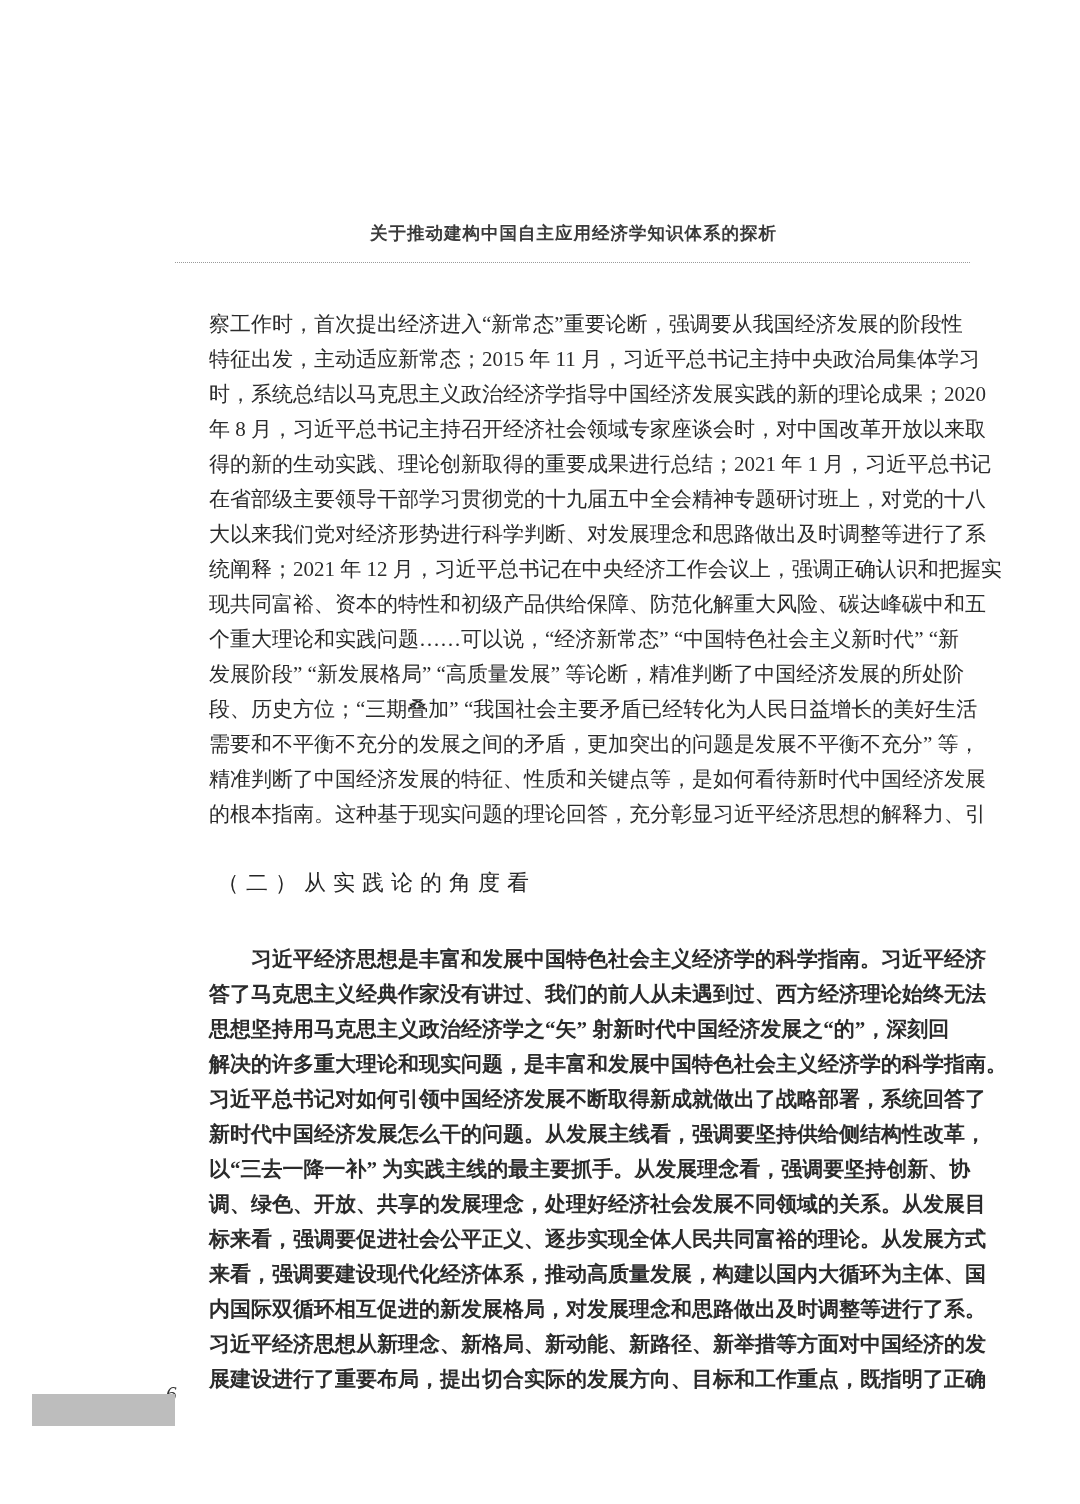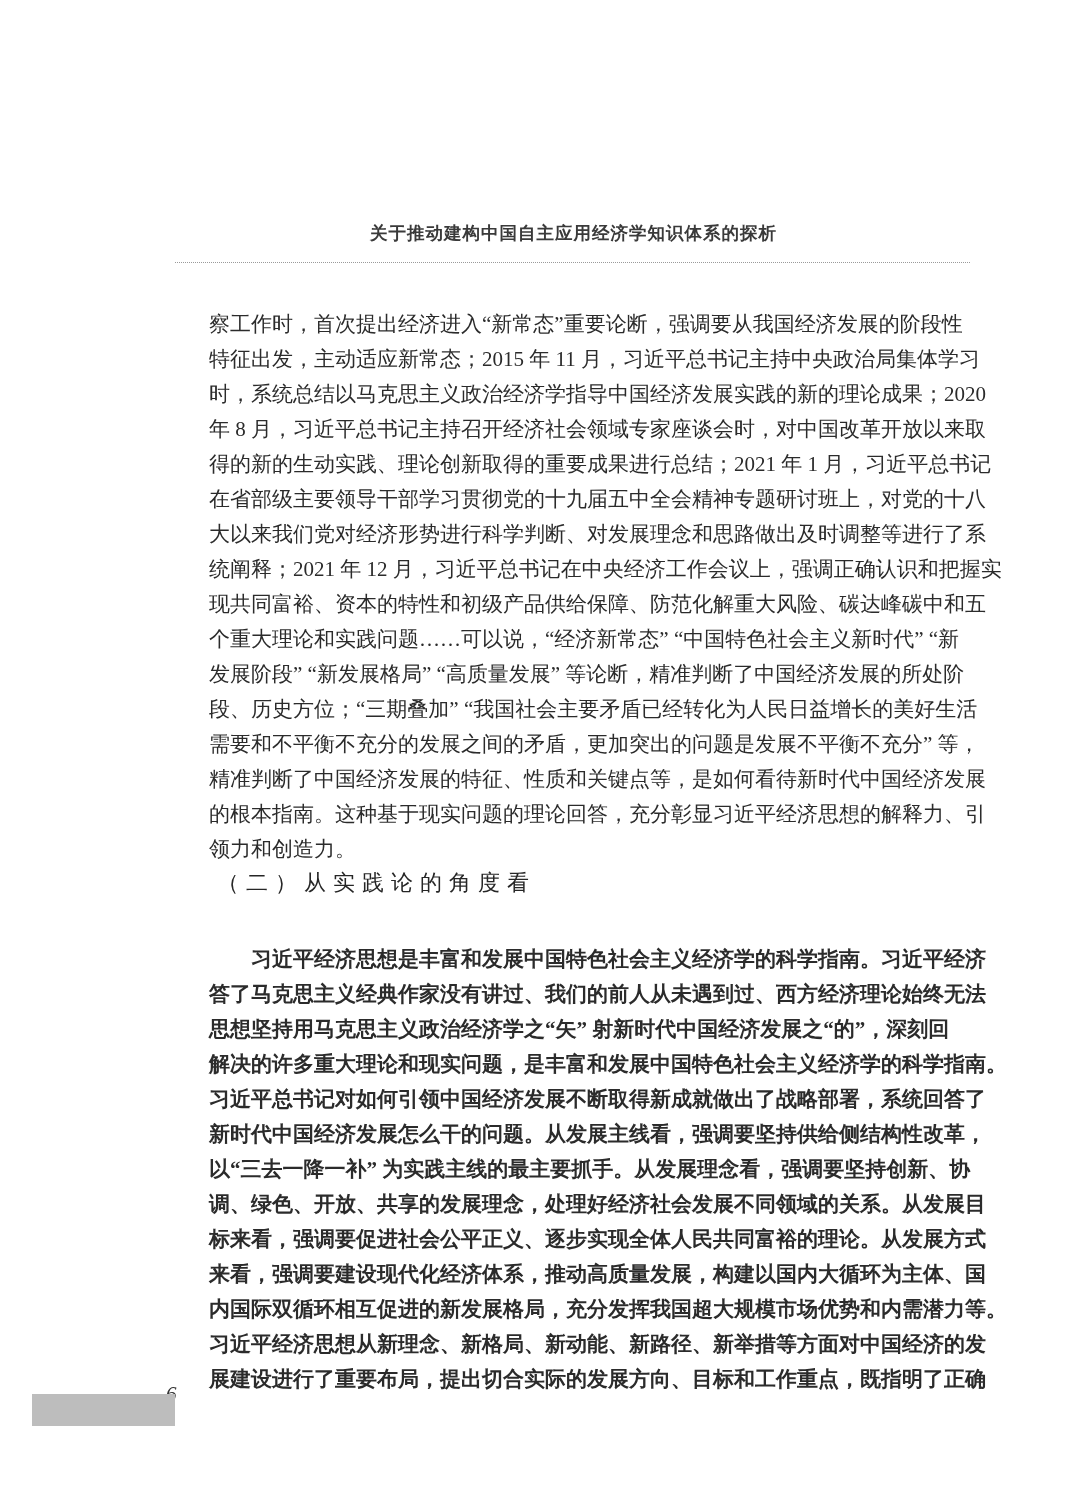--- a/index.html
+++ b/index.html
@@ -105,37 +105,36 @@
         <div class="line">在省部级主要领导干部学习贯彻党的十九届五中全会精神专题研讨班上，对党的十八</div>
         <div class="line">大以来我们党对经济形势进行科学判断、对发展理念和思路做出及时调整等进行了系</div>
         <div class="line">统阐释；2021 年 12 月，习近平总书记在中央经济工作会议上，强调正确认识和把握实</div>
         <div class="line">现共同富裕、资本的特性和初级产品供给保障、防范化解重大风险、碳达峰碳中和五</div>
         <div class="line">个重大理论和实践问题……可以说，“经济新常态” “中国特色社会主义新时代” “新</div>
         <div class="line">发展阶段” “新发展格局” “高质量发展” 等论断，精准判断了中国经济发展的所处阶</div>
         <div class="line">段、历史方位；“三期叠加” “我国社会主要矛盾已经转化为人民日益增长的美好生活</div>
         <div class="line">需要和不平衡不充分的发展之间的矛盾，更加突出的问题是发展不平衡不充分” 等，</div>
         <div class="line">精准判断了中国经济发展的特征、性质和关键点等，是如何看待新时代中国经济发展</div>
         <div class="line">的根本指南。这种基于现实问题的理论回答，充分彰显习近平经济思想的解释力、引</div>
-        <div class="line">领力和创造力。</div>
       </section>
 
     <h2 class="section-heading">（二）从实践论的角度看</h2>
 
     <section class="para" id="p2">
         <div class="line">　　习近平经济思想是丰富和发展中国特色社会主义经济学的科学指南。习近平经济</div>
         <div class="line">答了马克思主义经典作家没有讲过、我们的前人从未遇到过、西方经济理论始终无法</div>
         <div class="line">思想坚持用马克思主义政治经济学之“矢” 射新时代中国经济发展之“的”，深刻回</div>
         <div class="line">解决的许多重大理论和现实问题，是丰富和发展中国特色社会主义经济学的科学指南。</div>
         <div class="line">习近平总书记对如何引领中国经济发展不断取得新成就做出了战略部署，系统回答了</div>
         <div class="line">新时代中国经济发展怎么干的问题。从发展主线看，强调要坚持供给侧结构性改革，</div>
         <div class="line">以“三去一降一补” 为实践主线的最主要抓手。从发展理念看，强调要坚持创新、协</div>
         <div class="line">调、绿色、开放、共享的发展理念，处理好经济社会发展不同领域的关系。从发展目</div>
         <div class="line">标来看，强调要促进社会公平正义、逐步实现全体人民共同富裕的理论。从发展方式</div>
         <div class="line">来看，强调要建设现代化经济体系，推动高质量发展，构建以国内大循环为主体、国</div>
-        <div class="line">内国际双循环相互促进的新发展格局，充分发挥我国超大规模市场优势和内需潜力等。</div>
+        <div class="line">内国际双循环相互促进的新发展格局，对发展理念和思路做出及时调整等进行了系。</div>
         <div class="line">习近平经济思想从新理念、新格局、新动能、新路径、新举措等方面对中国经济的发</div>
         <div class="line">展建设进行了重要布局，提出切合实际的发展方向、目标和工作重点，既指明了正确</div>
       </section>
   </main>
 
   <footer>
     <span class="page-number">6</span>
     <div class="footer-bar"></div>
   </footer>
 

